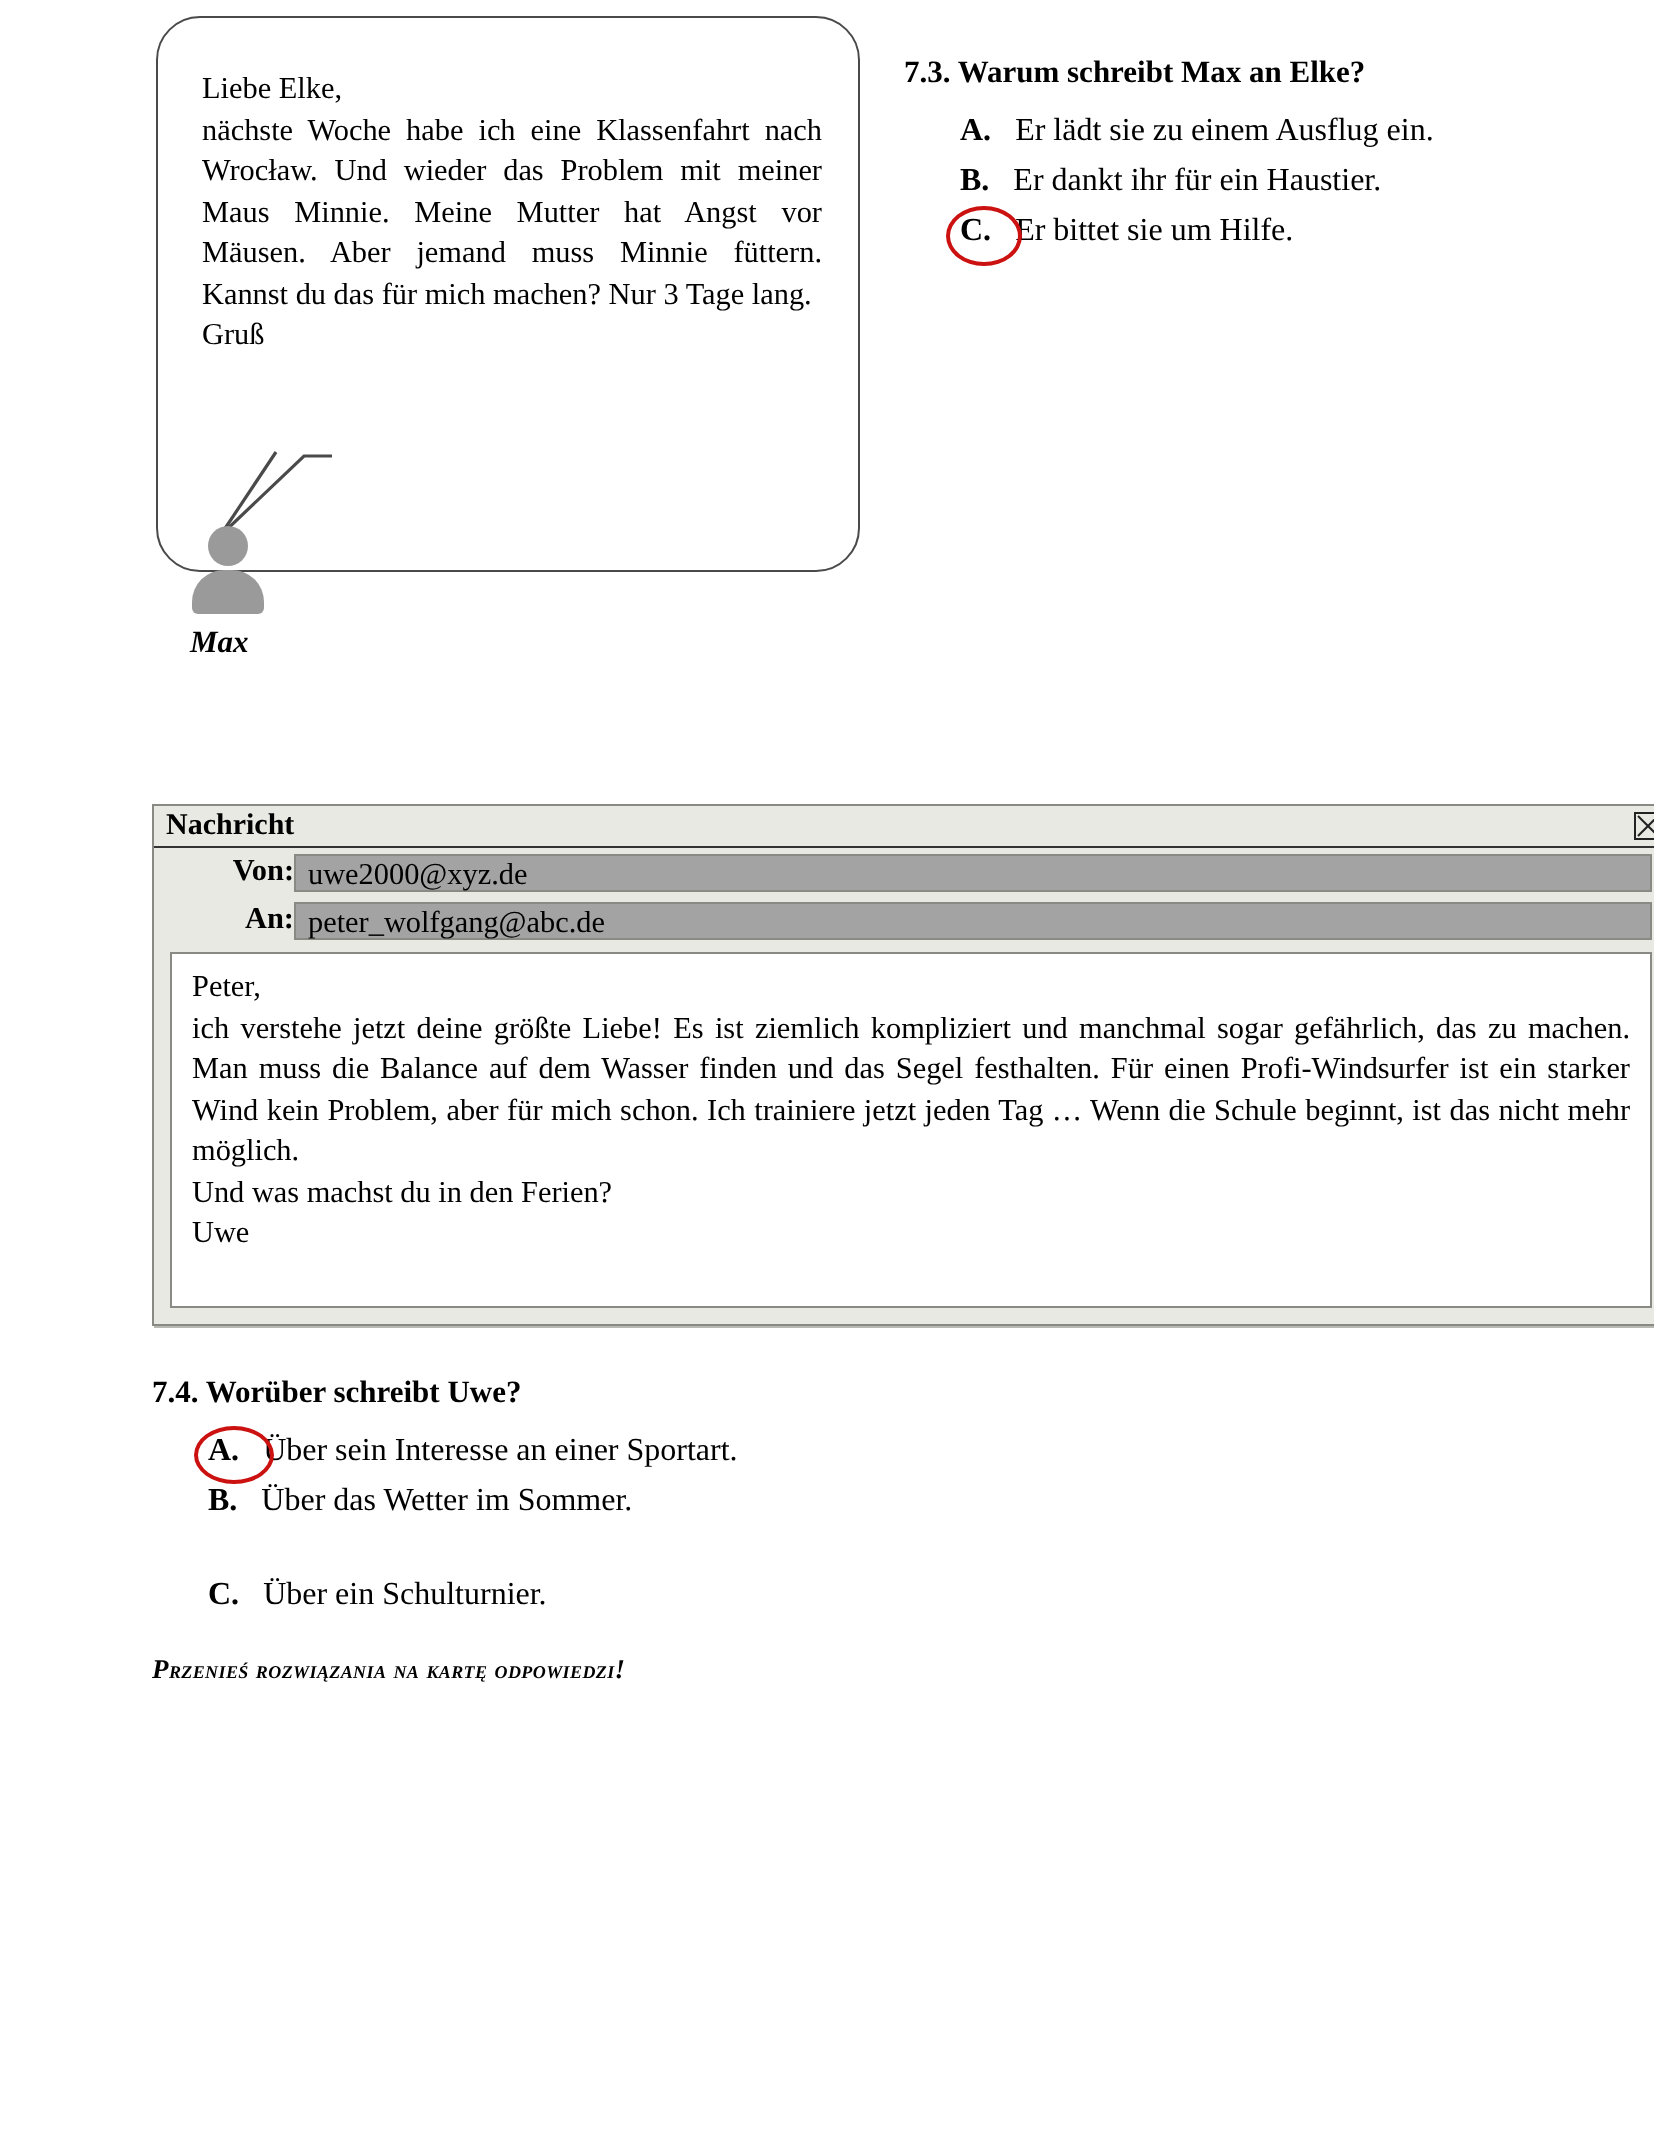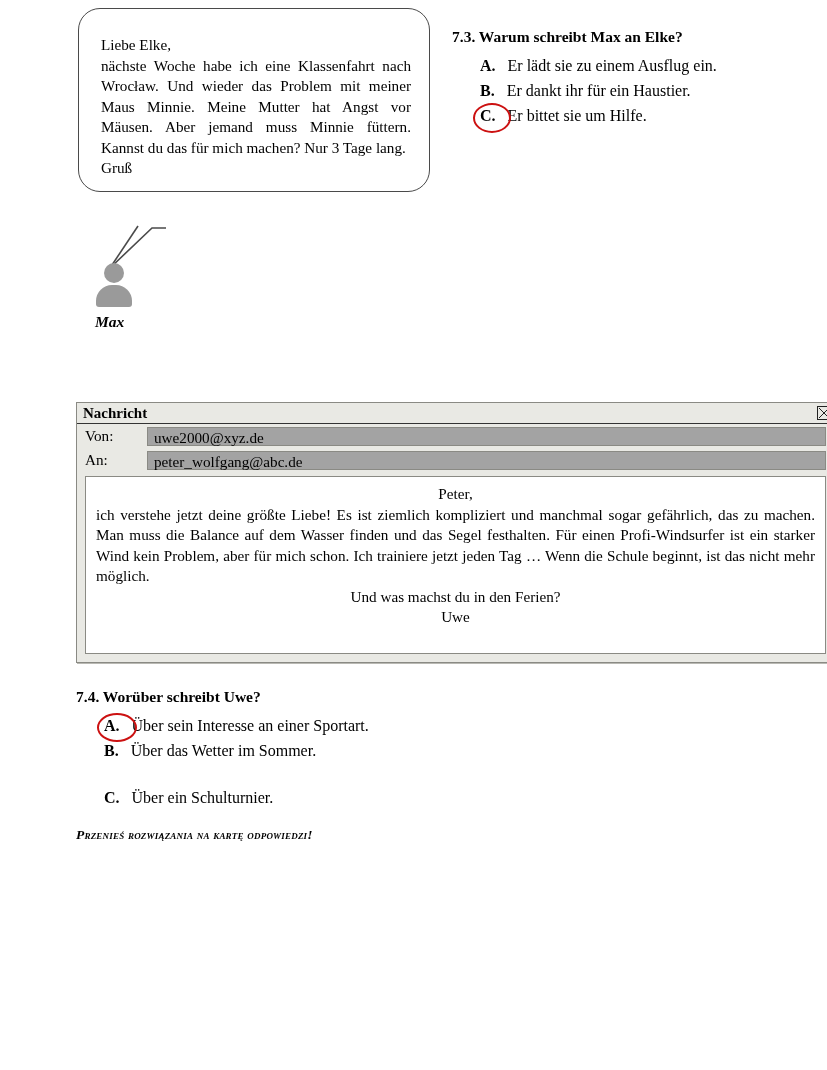--- a/index.html
+++ b/index.html
@@ -22,21 +22,21 @@
     left: 78px;
     top: 8px;
     width: 352px;
     height: 250px;
   }
   .bubble {
     position: absolute;
     left: 0;
     top: 0;
     width: 352px;
-    height: 184px;
+    height: 278px;
     border: 1.6px solid #4a4a4a;
     border-radius: 22px;
     background: #ffffff;
     box-sizing: border-box;
   }
   .bubble-text {
     position: absolute;
     left: 22px;
     top: 26px;
     width: 310px;
@@ -171,21 +171,22 @@
 
   .msg-field-row {
     display: flex;
     align-items: center;
     height: 24px;
     padding: 0 10px 0 8px;
   }
   .msg-field-label {
     width: 62px;
     font-size: 15.2px;
-    font-weight: normal;
+    font-weight: bold;
+    text-align: right;
   }
   .msg-field-value {
     flex: 1;
     background: #a3a3a3;
     border: 1px solid #8a8a84;
     height: 19px;
     line-height: 19px;
     font-size: 15.2px;
     padding-left: 6px;
     box-sizing: border-box;
@@ -198,21 +199,21 @@
     box-sizing: border-box;
     padding: 7px 10px 0 10px;
     font-size: 15.2px;
     line-height: 20.5px;
     text-align: justify;
   }
   #msg-body .ln {
     display: block;
   }
   #msg-body .ln.left {
-    text-align: center;
+    text-align: left;
   }
 
   
   #q74 {
     position: absolute;
     left: 76px;
     top: 687px;
     width: 420px;
   }
 

